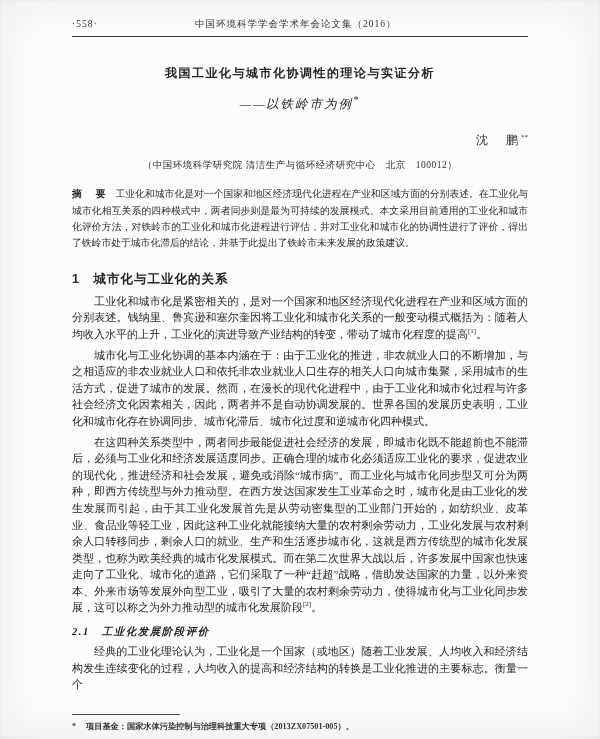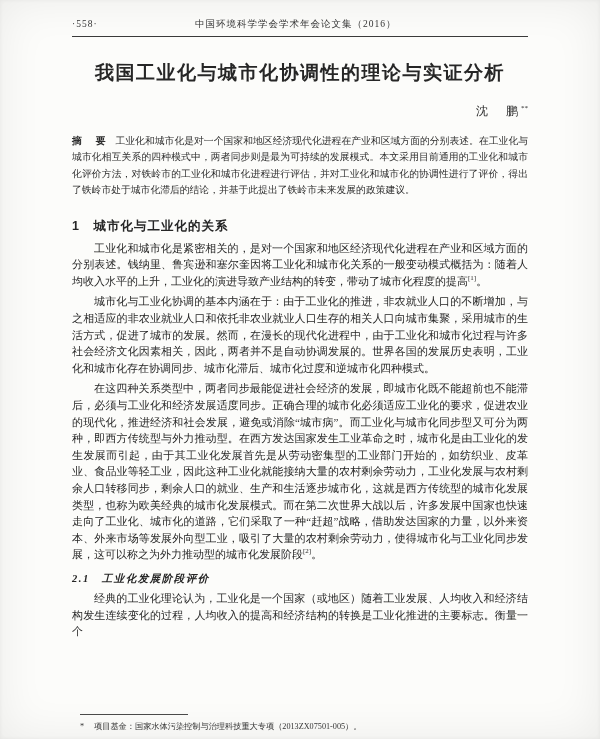--- a/index.html
+++ b/index.html
@@ -40,21 +40,21 @@
   }
   .header-rule {
     border: 0;
     border-top: 1.6px solid #3a3a3a;
     margin: 5px 0 0 0;
   }
   
   .title {
     margin: 24px 0 0 0;
     text-align: center;
-    font-size: 19px;
+    font-size: 12px;
     font-weight: bold;
     letter-spacing: 1.5px;
     line-height: 24px;
   }
   .subtitle {
     margin-top: 5px;
     text-align: center;
     font-style: italic;
     font-size: 12.5px;
     letter-spacing: 2px;
@@ -121,23 +121,24 @@
     text-align: justify;
     text-indent: 2em;
   }
   .body-para sup, .abstract sup {
     font-size: 7px;
     line-height: 0;
   }
   
   .footnotes {
     position: absolute;
-    left: 80px;
+    left: 72px;
     right: 72px;
     bottom: 6px;
+    font-weight: bold;
   }
   .footnote-rule {
     border: 0;
     border-top: 1px solid #4a4a4a;
     width: 108px;
     margin: 0 0 5px 0;
   }
   .footnote {
     font-size: 8.2px;
     line-height: 13px;
@@ -155,23 +156,25 @@
   <div class="content">
 
     <div class="header-row">
       <span class="pagenum">·558·</span>
       <span class="header-title">中国环境科学学会学术年会论文集（2016）</span>
     </div>
     <hr class="header-rule">
 
     <h1 class="title">我国工业化与城市化协调性的理论与实证分析</h1>
 
+    <div class="subtitle"><span>——以铁岭市为例</span><sup>*</sup></div>
 
     <div class="author-line"><span>沈　鹏</span><sup>**</sup></div>
 
+    <div class="affiliation">（中国环境科学研究院 清洁生产与循环经济研究中心　北京　100012）</div>
 
     <p class="abstract"><span class="inline-label">摘　要</span><span>工业化和城市化是对一个国家和地区经济现代化进程在产业和区域方面的分别表述。在工业化与城市化相互关系的四种模式中，两者同步则是最为可持续的发展模式。本文采用目前通用的工业化和城市化评价方法，对铁岭市的工业化和城市化进程进行评估，并对工业化和城市化的协调性进行了评价，得出了铁岭市处于城市化滞后的结论，并基于此提出了铁岭市未来发展的政策建议。</span></p>
 
 
     <h2 class="sec-heading">1　城市化与工业化的关系</h2>
 
     <p class="body-para"><span>工业化和城市化是紧密相关的，是对一个国家和地区经济现代化进程在产业和区域方面的分别表述。钱纳里、鲁宾逊和塞尔奎因将工业化和城市化关系的一般变动模式概括为：随着人均收入水平的上升，工业化的演进导致产业结构的转变，带动了城市化程度的提高</span><sup>[1]</sup><span>。</span></p>
 
     <p class="body-para"><span>城市化与工业化协调的基本内涵在于：由于工业化的推进，非农就业人口的不断增加，与之相适应的非农业就业人口和依托非农业就业人口生存的相关人口向城市集聚，采用城市的生活方式，促进了城市的发展。然而，在漫长的现代化进程中，由于工业化和城市化过程与许多社会经济文化因素相关，因此，两者并不是自动协调发展的。世界各国的发展历史表明，工业化和城市化存在协调同步、城市化滞后、城市化过度和逆城市化四种模式。</span></p>
 

